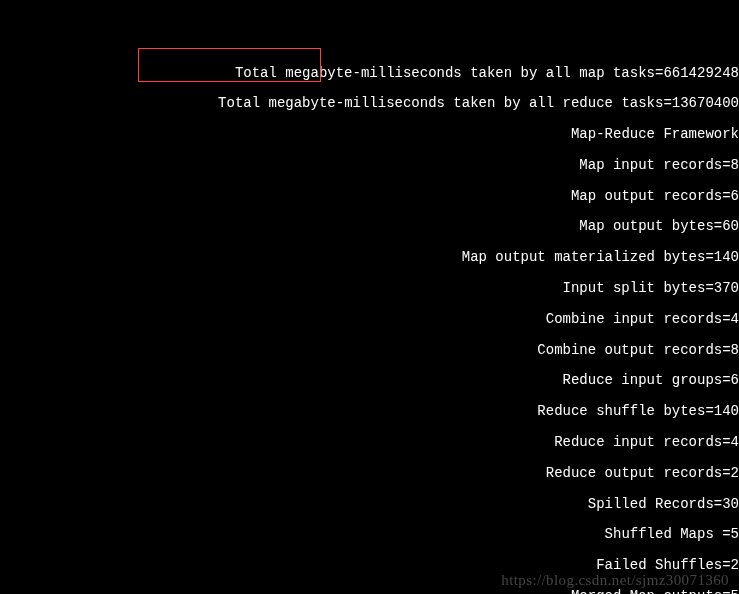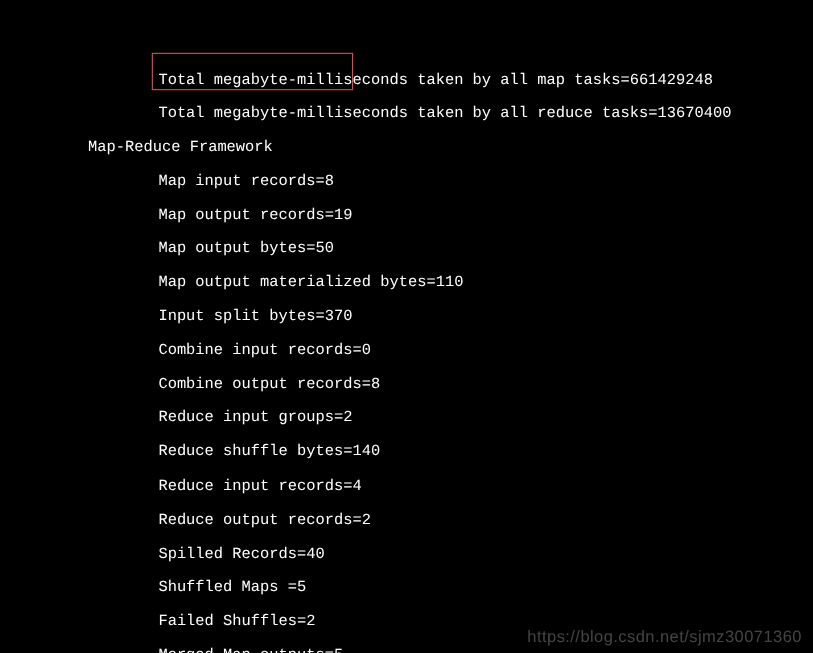--- a/index.html
+++ b/index.html
@@ -9,63 +9,63 @@
       font-family: 'Courier New', monospace;
       font-size: 14px;
       line-height: 1.1;
       padding: 4px 0;
       width: 739px;
       height: 594px;
       overflow: hidden;
       position: relative;
       white-space: pre;
     }
-    .line { display: block; }
+    .line { display: block; text-align: right; }
     .indent1 { padding-left: 80px; }
     .indent2 { padding-left: 144px; }
     .highlight-box {
       position: absolute;
       border: 1px solid #ff4040;
       left: 138px;
       top: 48px;
       width: 183px;
       height: 34px;
       pointer-events: none;
     }
     .watermark {
       position: absolute;
       bottom: 6px;
       right: 10px;
       color: #888;
       opacity: 0.5;
       font-size: 15px;
-      font-family: Liberation Sans, sans-serif;
+      font-family: Liberation Serif, serif;
       letter-spacing: 0.4px;
     }
   </style>
 </head>
 <body>
 
 
 
 <span class="line indent2">Total megabyte-milliseconds taken by all map tasks=661429248</span>
 <span class="line indent2">Total megabyte-milliseconds taken by all reduce tasks=13670400</span>
 <span class="line indent1">Map-Reduce Framework</span>
 <span class="line indent2">Map input records=8</span>
-<span class="line indent2">Map output records=19</span>
-<span class="line indent2">Map output bytes=50</span>
-<span class="line indent2">Map output materialized bytes=110</span>
+<span class="line indent2">Map output records=6</span>
+<span class="line indent2">Map output bytes=60</span>
+<span class="line indent2">Map output materialized bytes=140</span>
 <span class="line indent2">Input split bytes=370</span>
-<span class="line indent2">Combine input records=0</span>
+<span class="line indent2">Combine input records=4</span>
 <span class="line indent2">Combine output records=8</span>
-<span class="line indent2">Reduce input groups=2</span>
+<span class="line indent2">Reduce input groups=6</span>
 <span class="line indent2">Reduce shuffle bytes=140</span>
 <span class="line indent2">Reduce input records=4</span>
 <span class="line indent2">Reduce output records=2</span>
-<span class="line indent2">Spilled Records=40</span>
+<span class="line indent2">Spilled Records=30</span>
 <span class="line indent2">Shuffled Maps =5</span>
 <span class="line indent2">Failed Shuffles=2</span>
 <span class="line indent2">Merged Map outputs=5</span>
 
 
 
 
 
 
 

